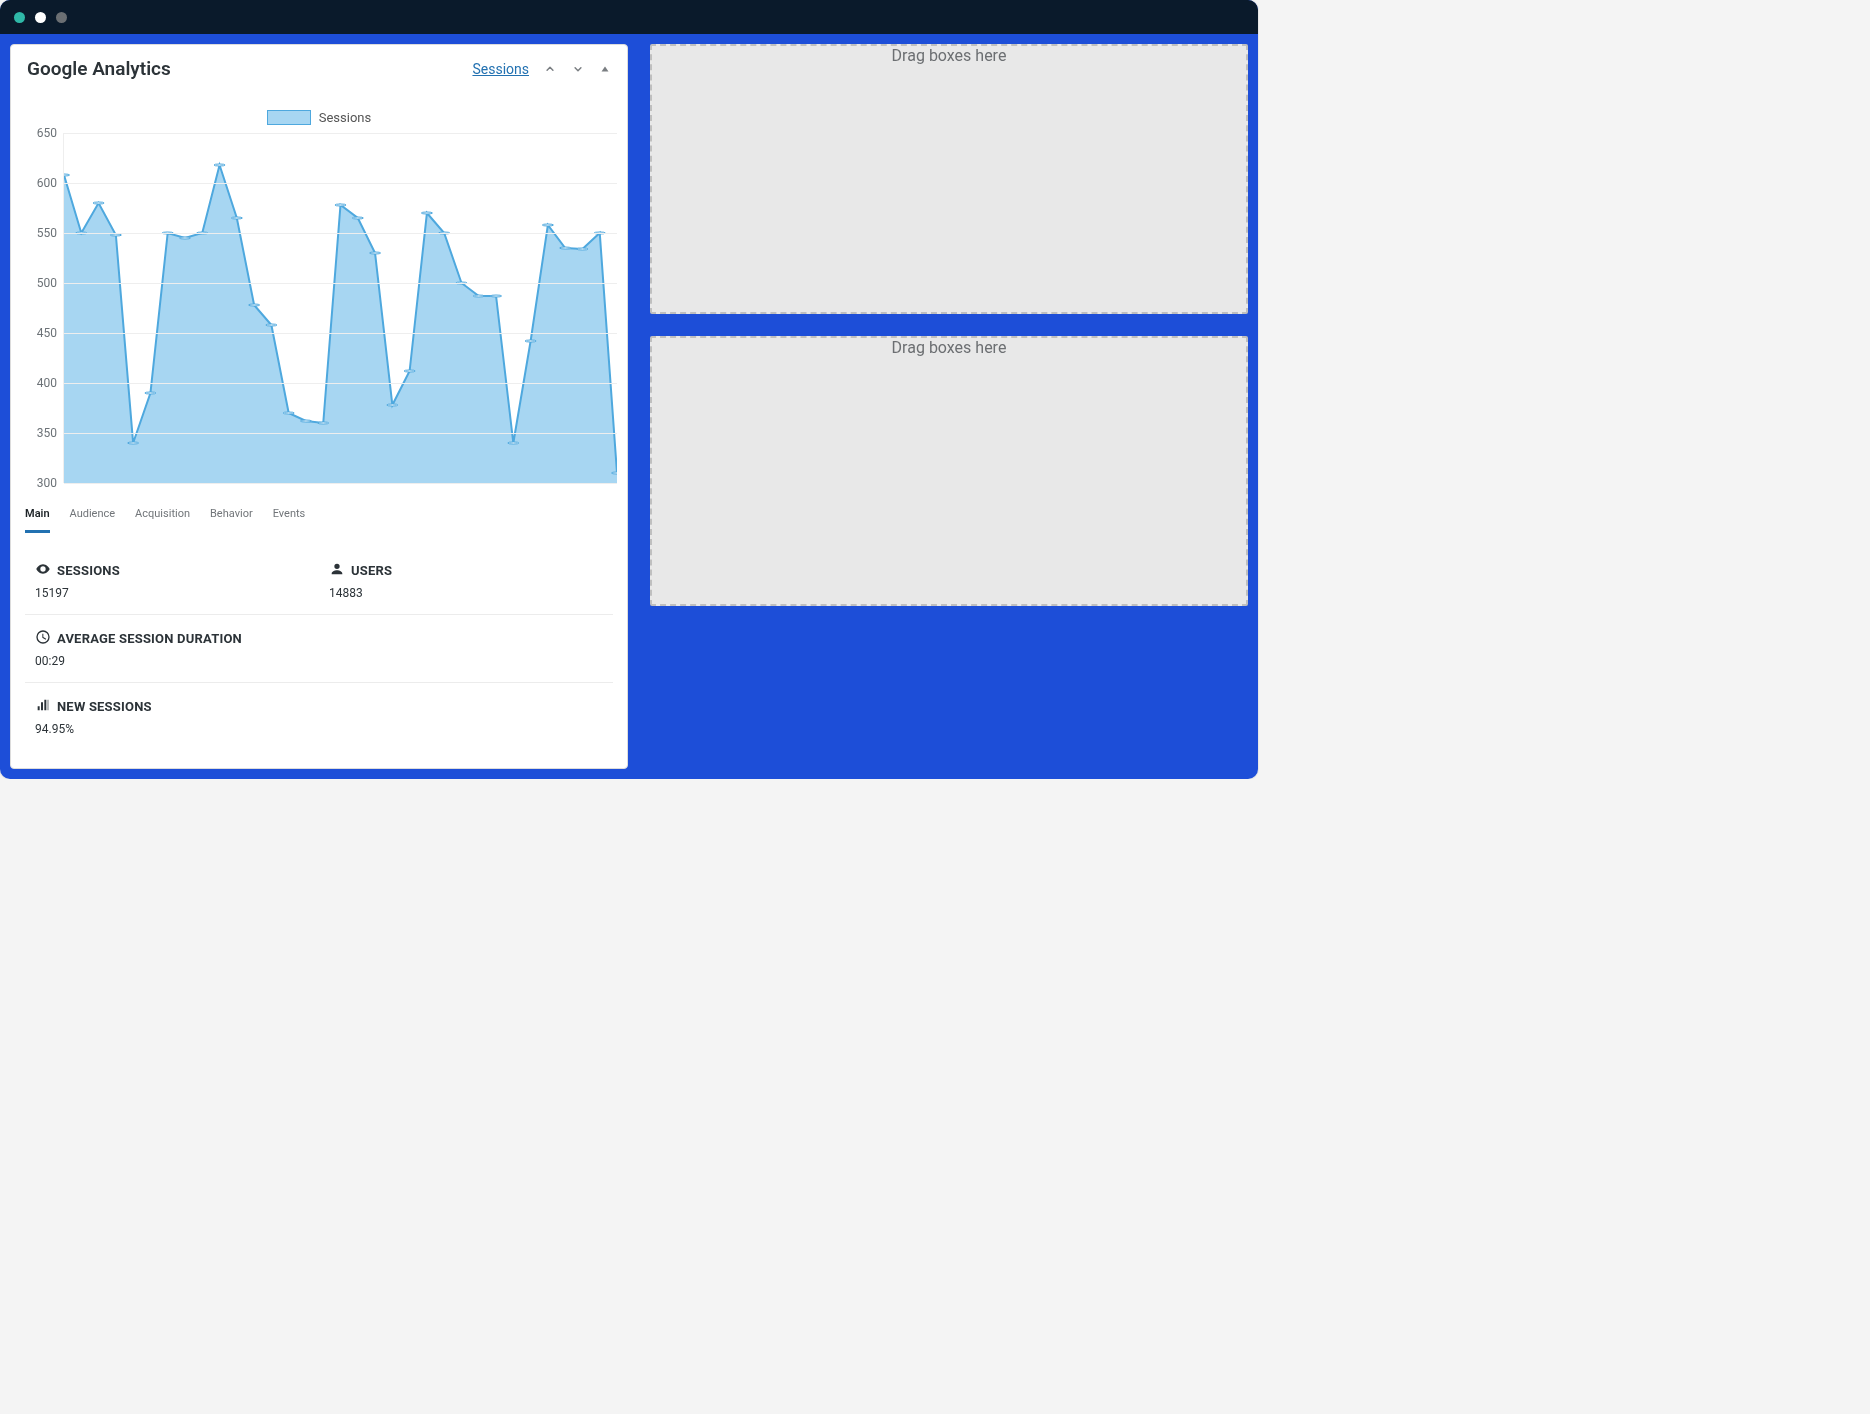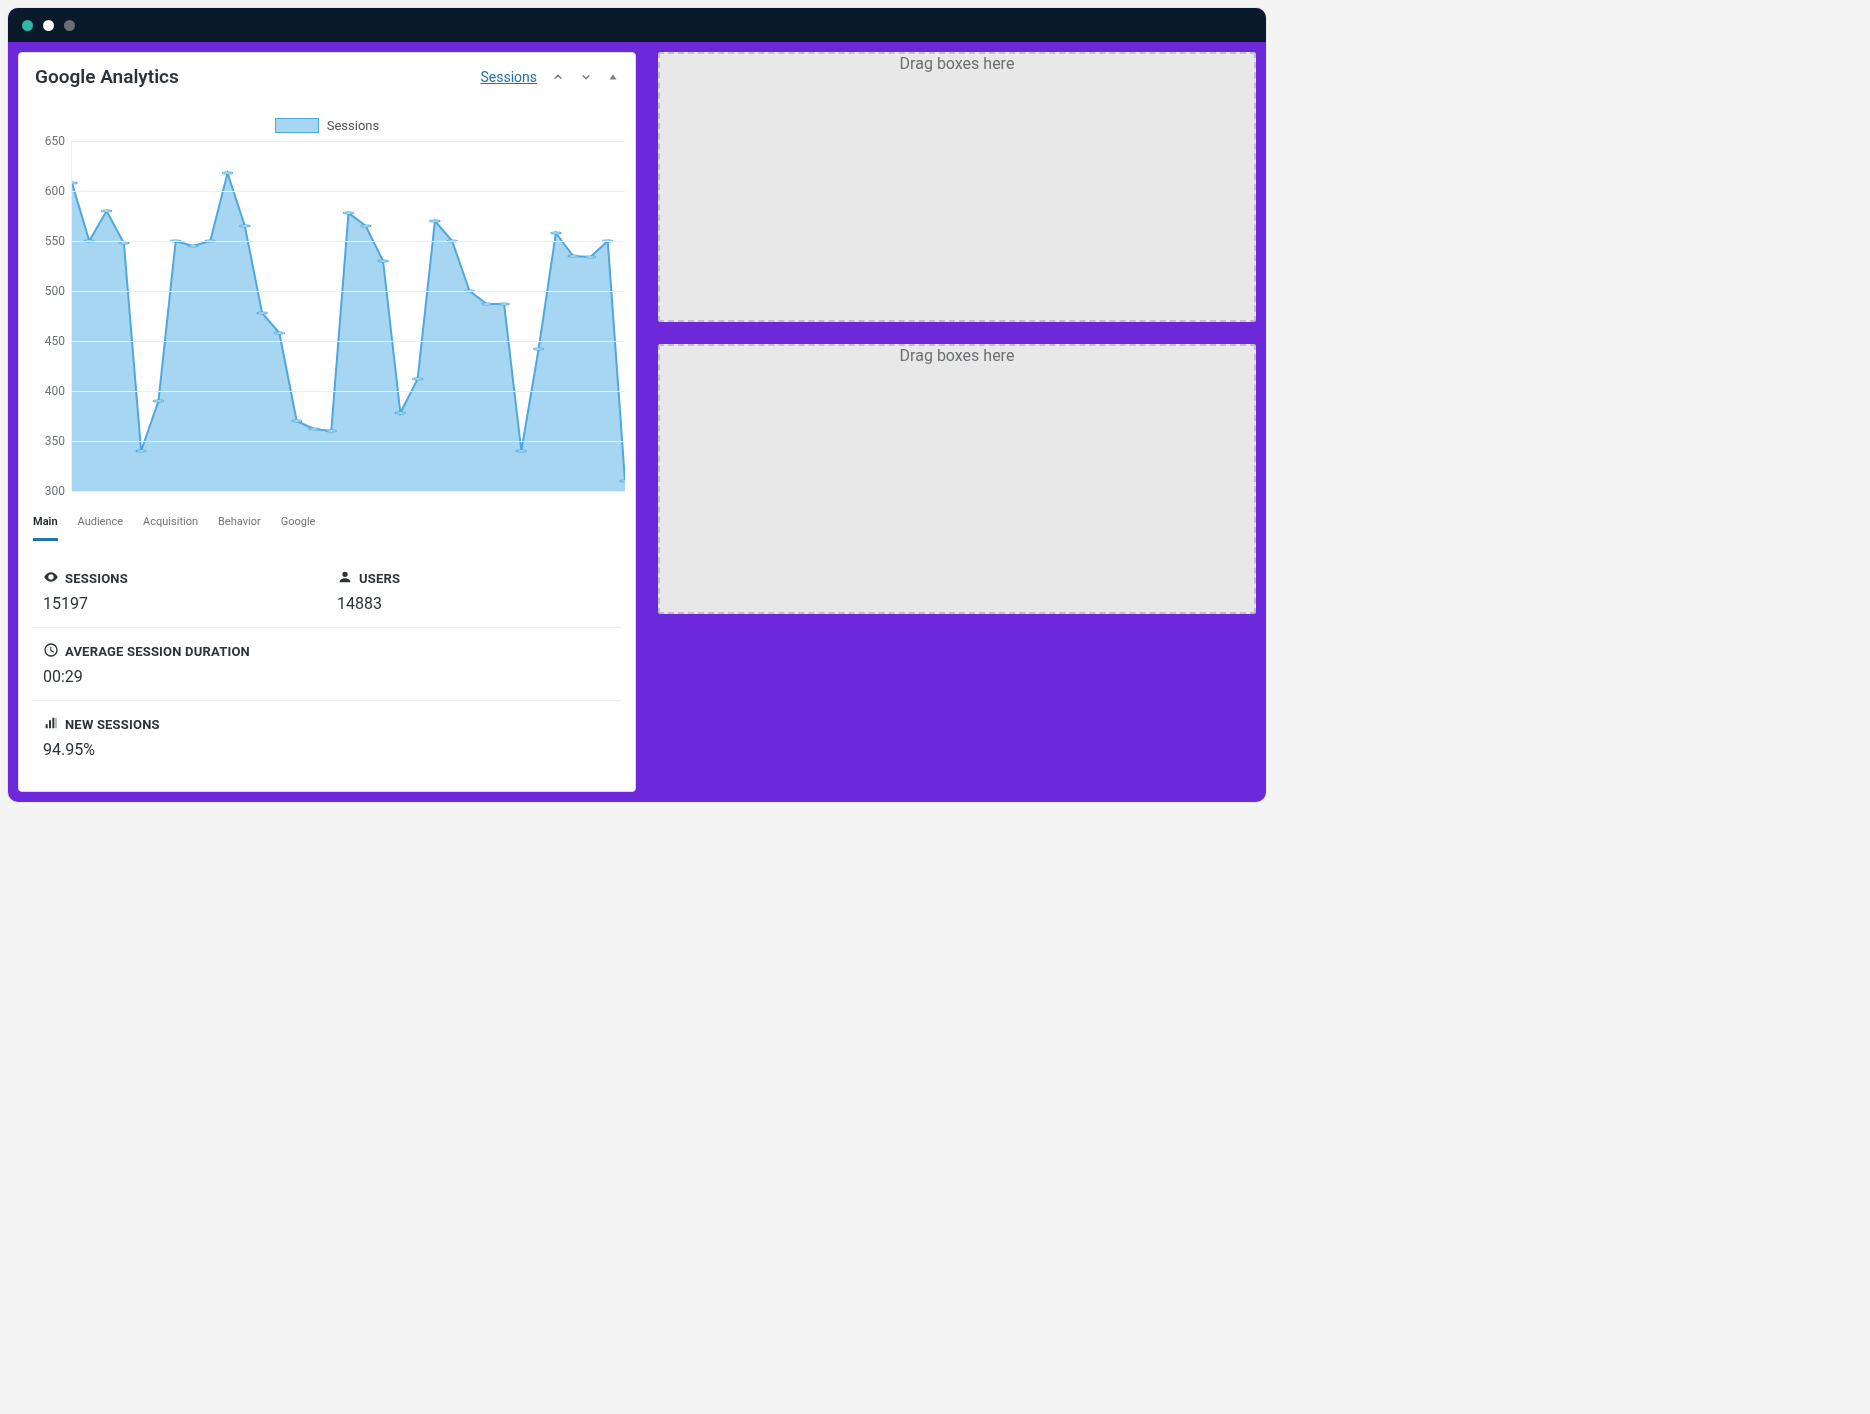--- a/index.html
+++ b/index.html
@@ -3,22 +3,22 @@
 <meta charset="utf-8">
 <style>
   * { box-sizing: border-box; margin: 0; padding: 0; }
   body {
     font-family: -apple-system, BlinkMacSystemFont, "Segoe UI", Roboto, Helvetica, Arial, sans-serif;
     background: #f4f4f4;
     color: #2b2b2b;
   }
   .window {
     width: 1258px;
-    margin: 8px;
-    background: #6d28d9;
+    margin: 0;
+    background: #1d4ed8;
     border-radius: 10px;
     overflow: hidden;
     box-shadow: 0 0 0 1px rgba(0,0,0,0.05);
   }
   .titlebar {
     background: #0a1a2b;
     height: 34px;
     display: flex;
     align-items: center;
     padding: 0 14px;
@@ -157,21 +157,21 @@
     align-items: center;
     gap: 6px;
     font-size: 13px;
     font-weight: 700;
     letter-spacing: 0.2px;
     color: #2c3338;
     text-transform: uppercase;
     margin-bottom: 6px;
   }
   .stat-value {
-    font-size: 16px;
+    font-size: 12px;
     color: #2c3338;
   }
   .stat-label svg { width: 16px; height: 16px; fill: #2c3338; }
 
   
   .right-col {
     flex: 1;
     display: flex;
     flex-direction: column;
     gap: 22px;
@@ -288,21 +288,21 @@
               <div class="gridline" style="top: 0px;"></div>
             </div>
         </div>
       </div>
 
       <div class="tabs" id="tabs">
           <div class="tab active">Main</div>
           <div class="tab">Audience</div>
           <div class="tab">Acquisition</div>
           <div class="tab">Behavior</div>
-          <div class="tab">Google</div>
+          <div class="tab">Events</div>
         </div>
 
       <div class="stats">
         <div class="stat-row">
           <div>
             <div class="stat-label">
               <span><svg viewBox="0 0 24 24">
                     <path d="M12 5c-5 0-9 4.5-10 7 1 2.5 5 7 10 7s9-4.5 10-7c-1-2.5-5-7-10-7zm0 11a4 4 0 110-8 4 4 0 010 8z"></path>
                   </svg></span>
               <span>SESSIONS</span>

